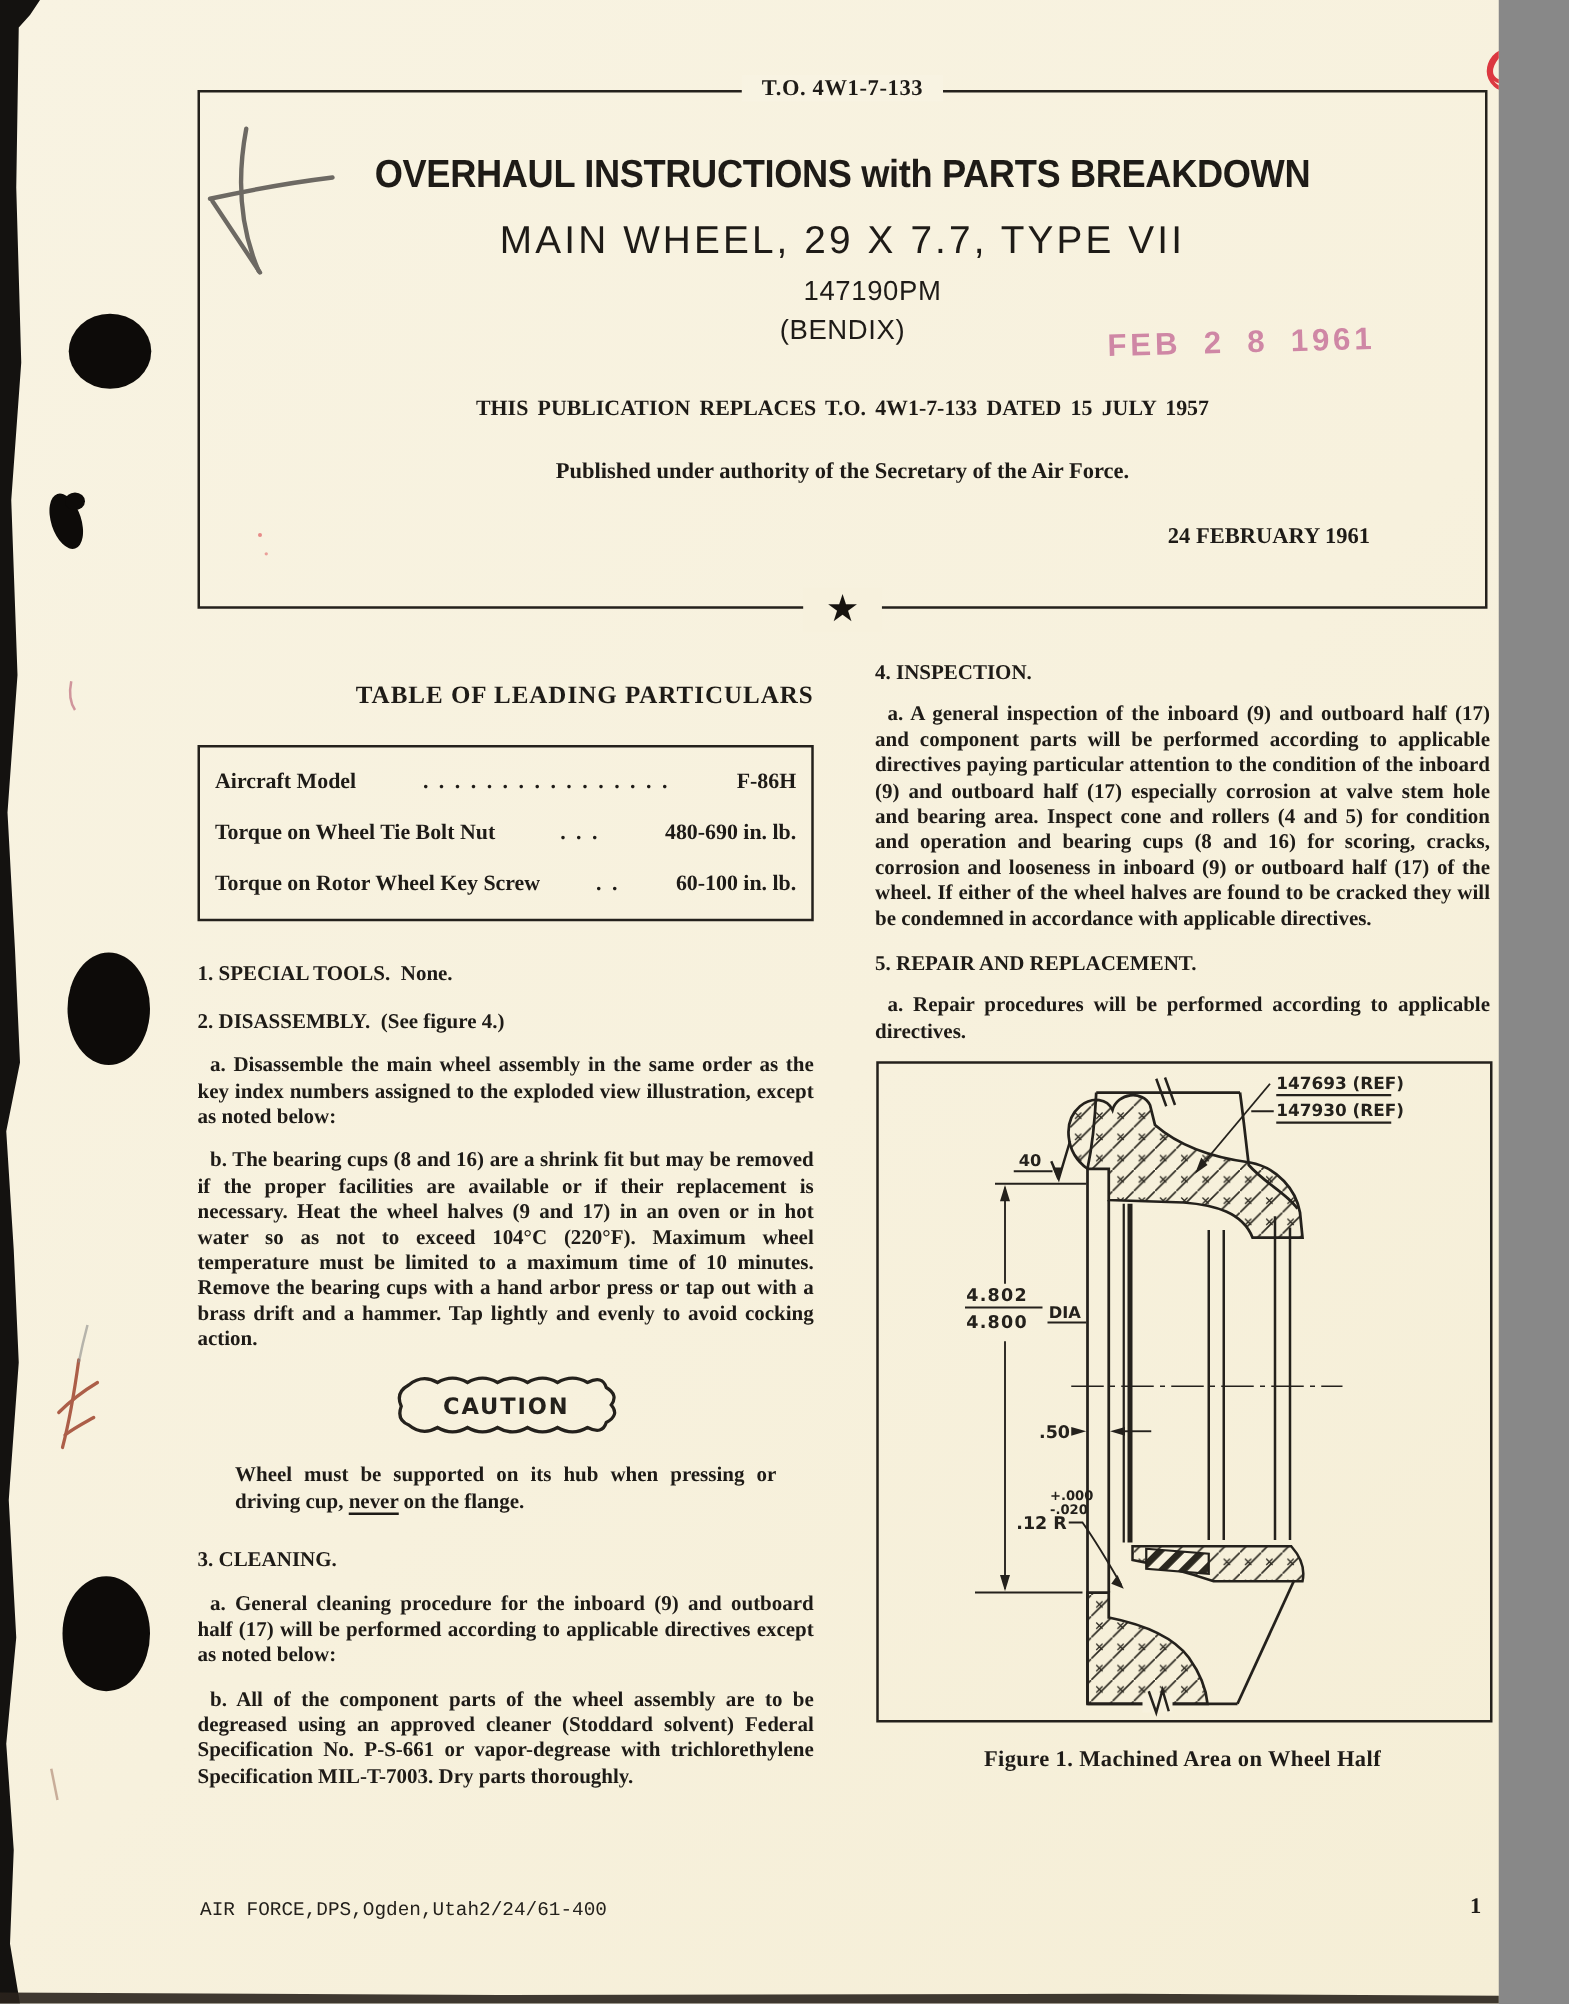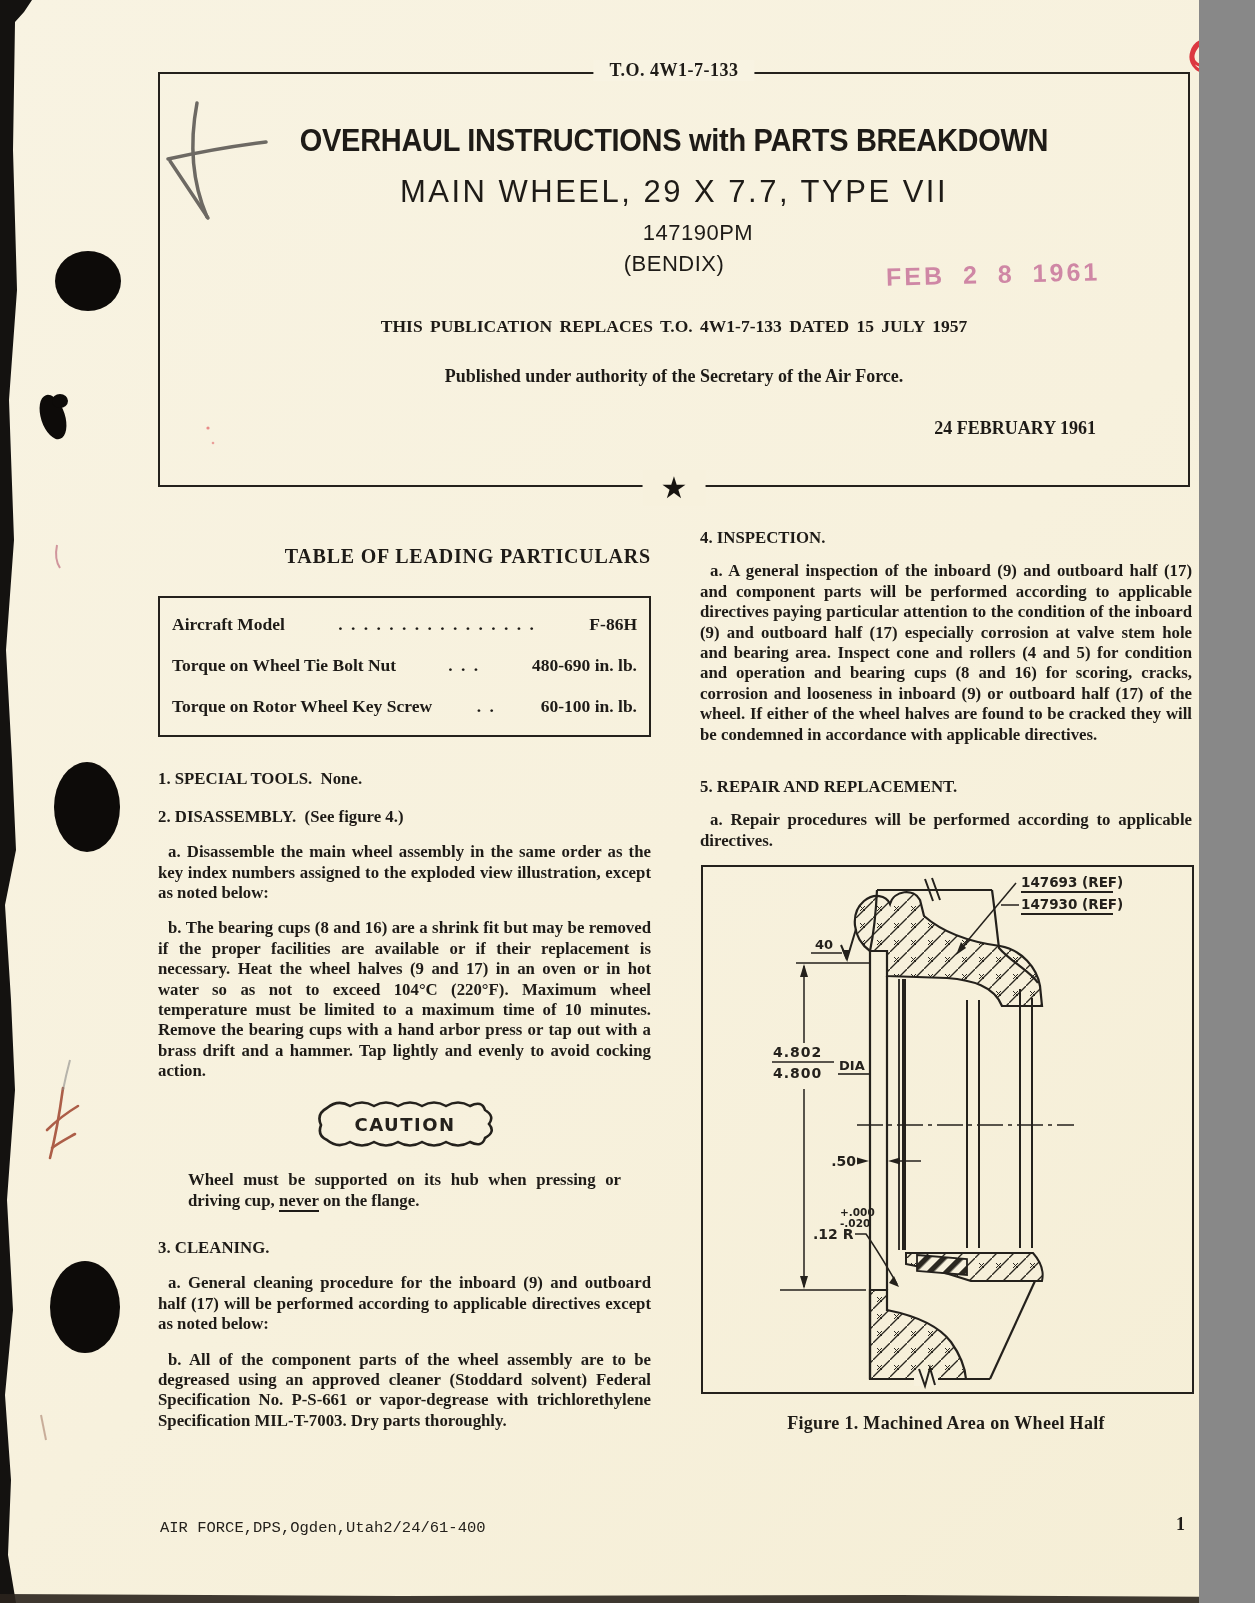--- a/index.html
+++ b/index.html
@@ -115,21 +115,21 @@
     <p class="para caution-text"><span>Wheel must be supported on its hub when pressing or driving cup, </span><span class="u">never</span><span> on the flange.</span></p>
 
     <div class="sec-h" style="margin-top:27px">3. CLEANING.</div>
     <p class="para">a. General cleaning procedure for the inboard (9) and outboard half (17) will be performed according to applicable directives except as noted below:</p>
     <p class="para">b. All of the component parts of the wheel assembly are to be degreased using an approved cleaner (Stoddard solvent) Federal Specification No. P-S-661 or vapor-degrease with trichlorethylene Specification MIL-T-7003.  Dry parts thoroughly.</p>
   </div>
 
   <div class="col col-right">
     <div class="sec-h" style="margin-top:10px">4. INSPECTION.</div>
     <p class="para" style="margin-top:13px">a. A general inspection of the inboard (9) and outboard half (17) and component parts will be performed according to applicable directives paying particular attention to the condition of the inboard (9) and outboard half (17) especially corrosion at valve stem hole and bearing area.  Inspect cone and rollers (4 and 5) for condition and operation and bearing cups (8 and 16) for scoring, cracks, corrosion and looseness in inboard (9) or outboard half (17) of the wheel.  If either of the wheel halves are found to be cracked they will be condemned in accordance with applicable directives.</p>
-    <div class="sec-h" style="">5. REPAIR AND REPLACEMENT.</div>
+    <div class="sec-h" style="margin-top:16px">5. REPAIR AND REPLACEMENT.</div>
     <p class="para" style="margin-top:13px">a. Repair procedures will be performed according to applicable directives.</p>
 
     <div class="figbox">
       <svg width="489" height="525" viewBox="0 0 489 525">
         <defs>
           <pattern id="hx" width="17" height="17" patternUnits="userSpaceOnUse">
             <path d="M -4,21 L 21,-4" stroke="#2a271f" stroke-width="1.3" fill="none"></path>
             <path d="M 4,5 L 9,10 M 9,5 L 4,10" stroke="#2a271f" stroke-width="1" fill="none"></path>
           </pattern>
           <pattern id="stripes" width="12" height="12" patternUnits="userSpaceOnUse" patternTransform="rotate(45)">

